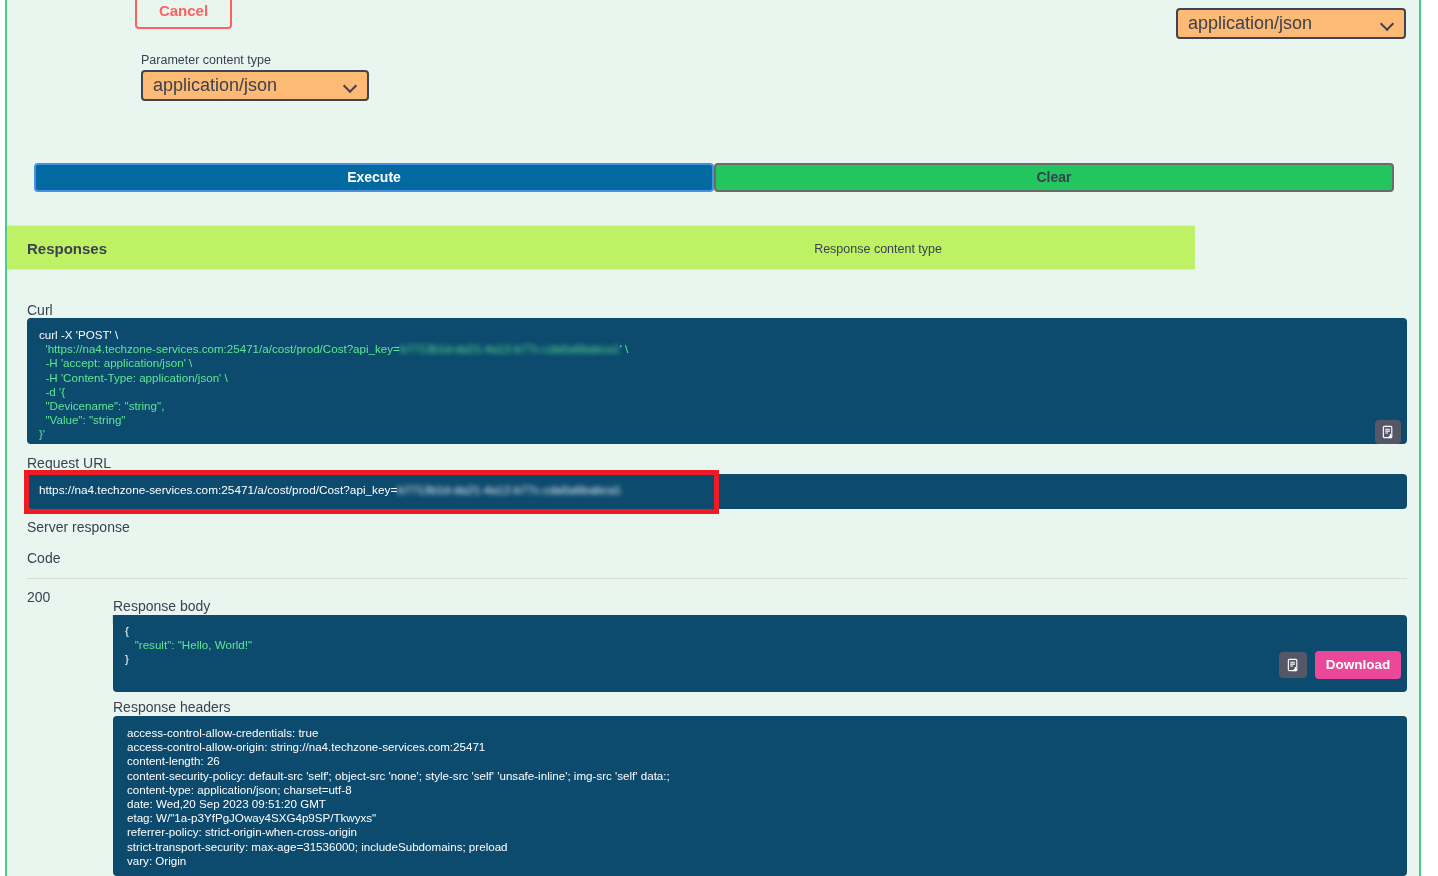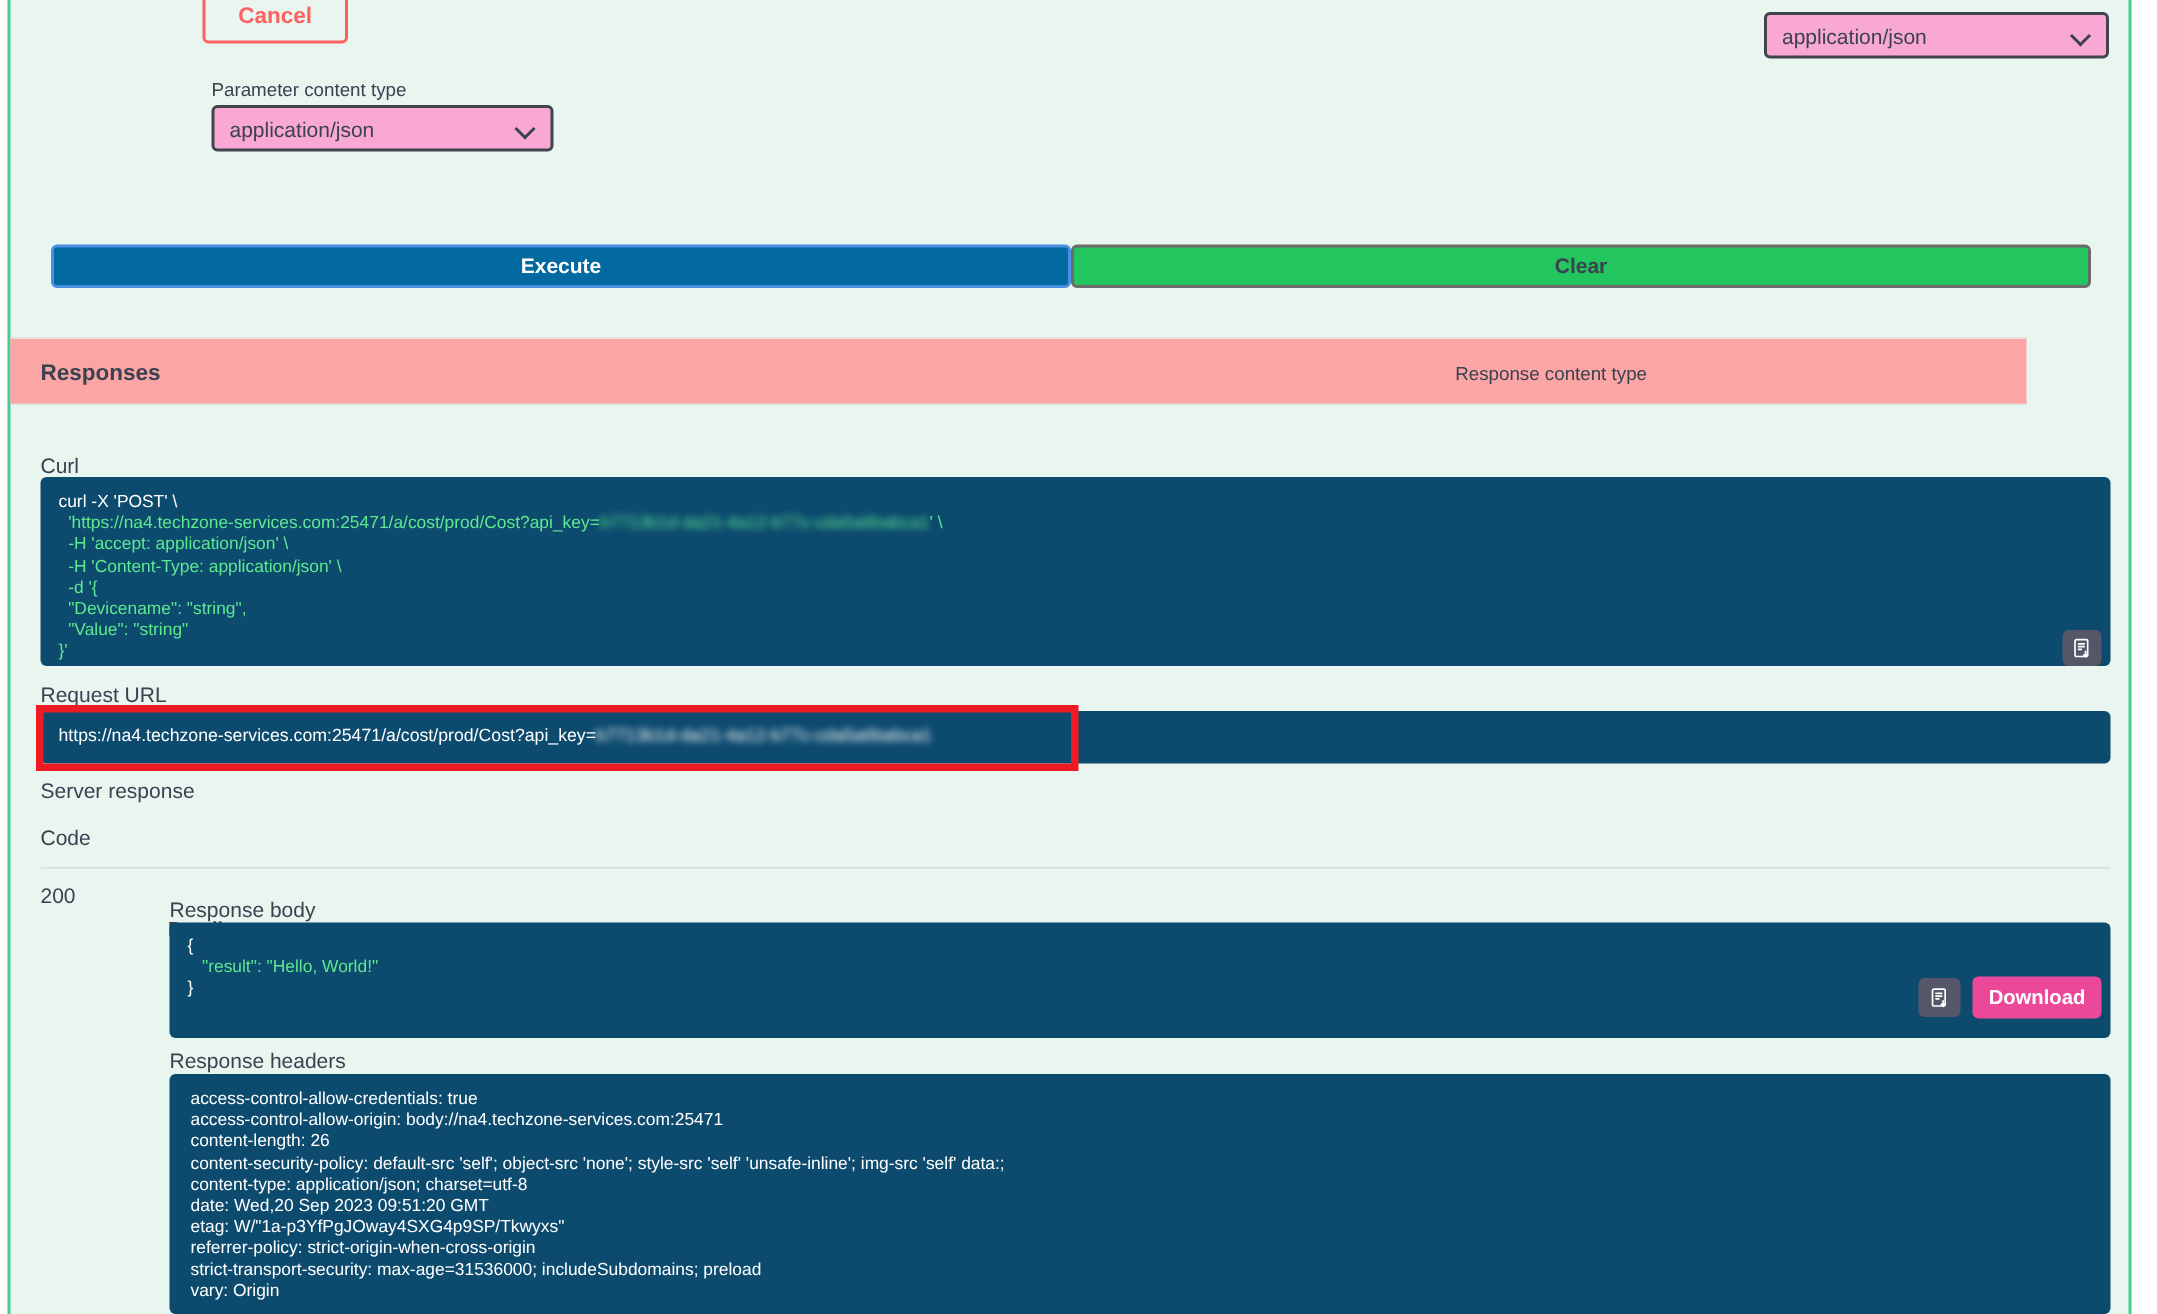--- a/index.html
+++ b/index.html
@@ -36,26 +36,26 @@
     padding:0;
   }
 
   
   .param-ct-label{
     position:absolute;left:134px;top:53px;
     font-size:12.5px;color:#3b4151;
   }
   .select-box{
     position:absolute;
-    background:#f9a8d4;
+    background:#fdba74;
     border:2px solid #41444e;
     border-radius:4px;
     box-sizing:border-box;
     color:#3b4151;
-    font-size:14px;
+    font-size:18px;
     display:flex;align-items:center;
     padding:0 10px;
     cursor:pointer;
   }
   .select-box .sel-val{flex:1;}
   .chev{
     width:13px;height:13px;display:inline-block;position:relative;
   }
   .chev:before{
     content:"";position:absolute;left:1px;top:2px;
@@ -79,22 +79,22 @@
     position:absolute;left:707px;top:163px;width:680px;height:29px;
     background:#22c55e;border:2px solid #6b6b6b;border-radius:4px;
     color:#3b4151;font-size:14px;font-weight:bold;
     text-align:center;line-height:25px;cursor:pointer;
     box-sizing:border-box;padding:0;
     font-family:"Liberation Sans",sans-serif;
   }
 
   
   .responses-bar{
-    position:absolute;left:0px;top:225px;width:1344px;height:45px;
-    background:#fca5a5;
+    position:absolute;left:0px;top:225px;width:1188px;height:45px;
+    background:#bef264;
     border-top:1px solid #e0e6e4;
     border-bottom:1px solid #e0e6e4;
     box-sizing:border-box;
   }
   .responses-title{
     position:absolute;left:20px;top:14px;
     font-size:15px;font-weight:bold;color:#3b4151;
   }
   .resp-ct-label{
     position:absolute;right:253px;top:16px;
@@ -251,21 +251,21 @@
       <svg class="icon-svg" width="15" height="15" viewBox="0 0 16 16" fill="none" stroke="#ffffff" stroke-width="1.2">
         <rect x="2.5" y="1.5" width="9" height="12" rx="1"></rect>
         <path d="M4.5 4.5h5M4.5 6.5h5M4.5 8.5h3"></path>
         <path d="M10 9.5v4M8.4 12l1.6 1.6L11.6 12" stroke-width="1.3"></path>
       </svg>
     </div>
     <button class="download-btn">Download</button>
 
     <div class="small-label" id="response-headers-label">Response headers</div>
     <div class="code-block" id="response-headers-block"><span>access-control-allow-credentials: true</span>
-<span>access-control-allow-origin: body://na4.techzone-services.com:25471</span>
+<span>access-control-allow-origin: string://na4.techzone-services.com:25471</span>
 <span>content-length: 26</span>
 <span>content-security-policy: default-src 'self'; object-src 'none'; style-src 'self' 'unsafe-inline'; img-src 'self' data:;</span>
 <span>content-type: application/json; charset=utf-8</span>
 <span>date: Wed,20 Sep 2023 09:51:20 GMT</span>
 <span>etag: W/"1a-p3YfPgJOway4SXG4p9SP/Tkwyxs"</span>
 <span>referrer-policy: strict-origin-when-cross-origin</span>
 <span>strict-transport-security: max-age=31536000; includeSubdomains; preload</span>
 <span>vary: Origin</span>
 </div>
 

